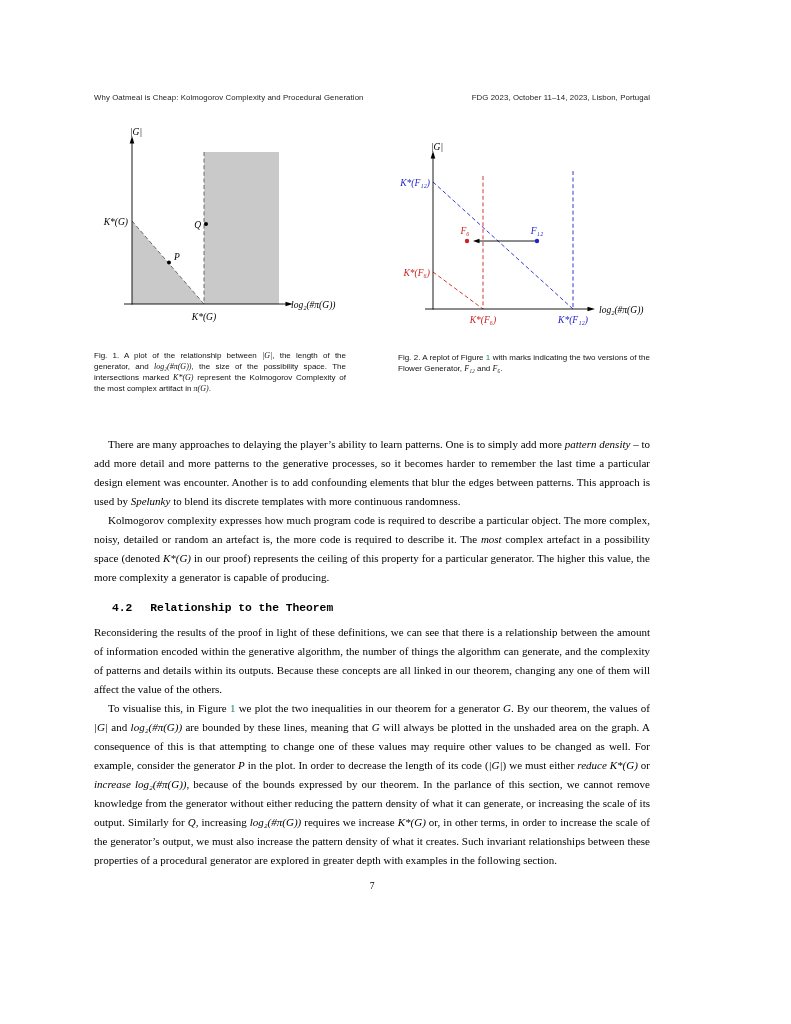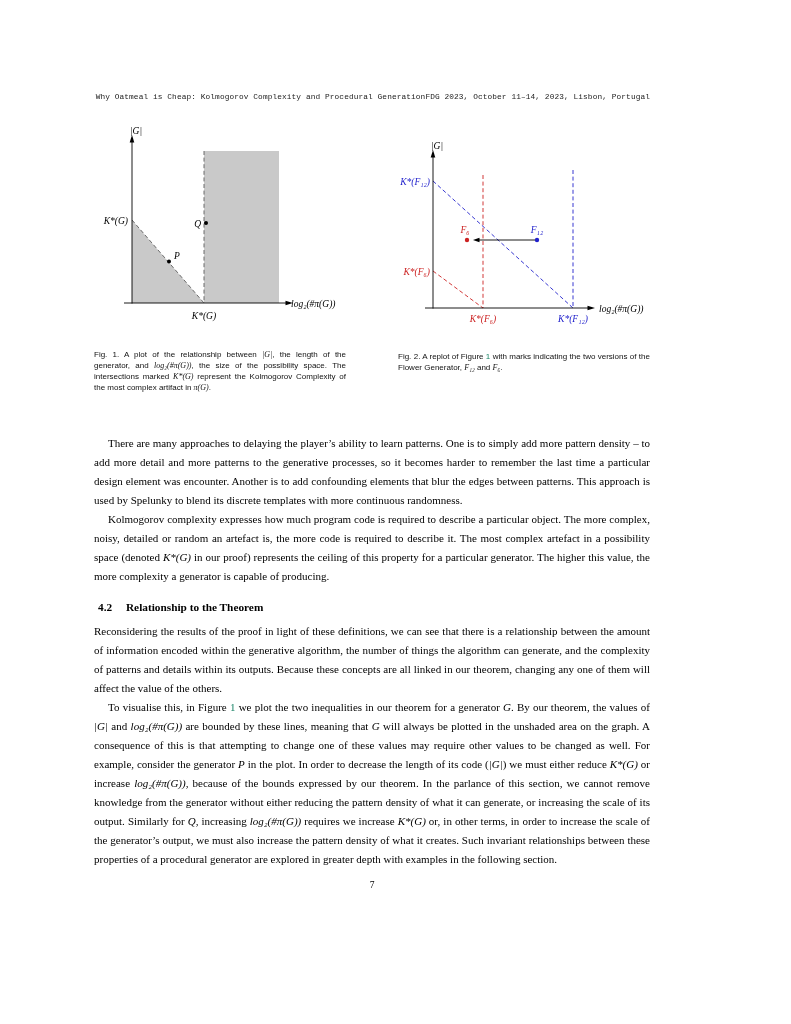--- a/index.html
+++ b/index.html
@@ -4,22 +4,22 @@
 <style>
   * { margin:0; padding:0; box-sizing:border-box; }
   html,body { background:#ffffff; }
   .page {
     position:relative; width:791px; height:1024px; background:#fff;
     font-family:"Liberation Serif","DejaVu Serif",serif; color:#000;
     padding:93px 141px 0 94px; overflow:hidden;
   }
   
   .running-header {
-    display:flex; justify-content:flex-end; align-items:baseline;
-    font-family:Liberation Mono, monospace;
+    display:flex; justify-content:space-between; align-items:baseline;
+    font-family:Liberation Sans, sans-serif;
     font-size:7.8px; color:#222; letter-spacing:0.1px;
   }
   
   .figures { display:flex; align-items:flex-start; margin-top:22px; width:564px; }
   .fig-block { flex:none; }
   .fig-block.f1 { width:304px; }
   .fig-block.f2 { width:260px; margin-top:15px; }
   .plot { display:block; }
   .caption {
     font-family:"Liberation Sans","DejaVu Sans",sans-serif;
@@ -43,27 +43,27 @@
   .mtext { font-family:"Liberation Serif","DejaVu Serif",serif; font-style:italic; font-size:9.5px; fill:#000; }
   .mtext.red  { fill:#cc2222; }
   .mtext.blue { fill:#2222cc; }
   
   .body-text { margin-top:40px; width:556px; }
   .para {
     font-size:11px; line-height:19px; text-align:justify; color:#000;
   }
   .para.indent { text-indent:14px; }
   .run-normal { font-style:normal; }
-  .run-italic { }
+  .run-italic { font-style:italic; }
   .run-math   { font-style:italic; }
   .run-link   { color:#1b8567; }
   .section-heading {
-    font-family:Liberation Serif, serif;
+    font-family:Liberation Mono, monospace;
     font-size:11.3px; font-weight:bold; color:#000;
-    margin:15px 0 9px 4px;
+    margin:15px 0 9px 18px;
   }
   .section-heading .sec-num { margin-right:11px; }
   .page-number {
     margin-top:11px; text-align:center;
     font-family:"Liberation Serif","DejaVu Serif",serif;
     font-size:9.5px; color:#000;
   }
 </style>
 </head>
 <body>

